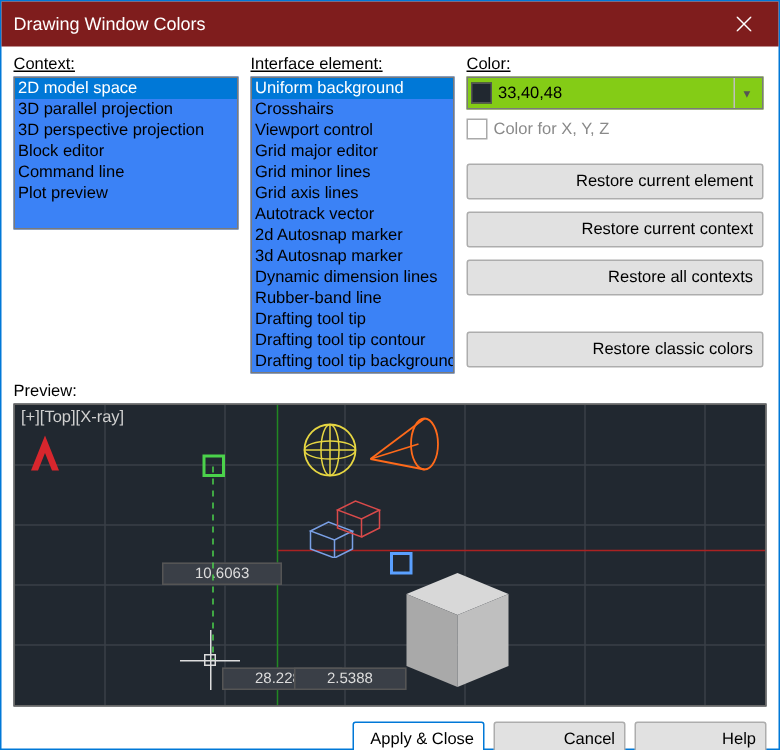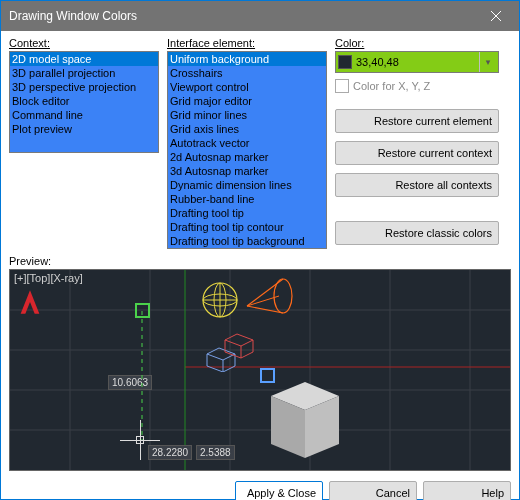--- a/index.html
+++ b/index.html
@@ -1,24 +1,24 @@
 <!DOCTYPE html>
 <html><head>
 <meta charset="utf-8">
 <style>
   html,body{margin:0;padding:0;font-family:"Segoe UI",Arial,sans-serif;font-size:11px;background:#f0f0f0;color:#000}
   .window{width:520px;height:500px;background:#fff;display:flex;flex-direction:column;border:1px solid #0078d7;box-sizing:border-box}
-  .titlebar{height:30px;background:#737373;color:#fff;display:flex;align-items:center;padding:0 0 0 8px}
+  .titlebar{height:30px;background:#7f1d1d;color:#fff;display:flex;align-items:center;padding:0 0 0 8px}
   .titlebar .title{font-size:12px;flex:1}
   .titlebar .close{width:46px;height:30px;display:flex;align-items:center;justify-content:center}
   .titlebar .close svg{stroke:#fff;stroke-width:1}
-  .content{flex:1;display:flex;padding:6px 20px 2px 8px;gap:8px}
+  .content{flex:1;display:flex;padding:6px 10px 2px 8px;gap:8px}
   .col{display:flex;flex-direction:column}
   .col.left{width:150px}
-  .col.mid{width:160px}
+  .col.mid{width:136px}
   .col.right{flex:1}
   label.section{text-decoration:underline;margin-bottom:2px}
   .listbox{border:1px solid #7a7a7a;background:#3b82f6;overflow:hidden;position:relative}
   .listbox .inner{overflow-y:auto;height:100%}
   .listbox .item{padding:0 2px;line-height:14px;white-space:nowrap;cursor:default}
   .listbox .item.selected{background:#0078d7;color:#fff}
   .left .listbox{height:100px}
   .mid .listbox{height:196px}
   .combo{height:20px;border:1px solid #7a7a7a;background:#84cc16;display:flex;align-items:center;padding:0 2px;gap:4px}
   .swatch{width:12px;height:12px;background:#212830;border:1px solid #555;display:inline-block}
@@ -33,21 +33,21 @@
   .preview-label{margin-bottom:2px;display:block}
   .preview{height:200px;background:#212830;position:relative;overflow:hidden;border:1px solid #666}
   .grid line{stroke:#3a3f47;stroke-width:1}
   .grid line.axis-x{stroke:#aa2222}
   .grid line.axis-y{stroke:#228822}
   .hud{position:absolute;color:#d0d0d0;font-size:11px}
   .snap{position:absolute;width:11px;height:11px;border:2px solid}
   .footer{display:flex;justify-content:flex-end;gap:6px;padding:6px 8px 8px}
   .footer .btn{min-width:74px;height:22px;font-size:11px}
   .footer .btn.primary{border-color:#0078d7;background:#fff}
-  .coord{position:absolute;background:#3a3f47;color:#ddd;padding:1px 3px;font-size:10px;border:1px solid #555}
+  .coord{position:absolute;background:#3a3f47;color:#ddd;padding:1px 21px;font-size:10px;border:1px solid #555}
   .cursor-cross{position:absolute;width:40px;height:40px}
   .cursor-cross:before,.cursor-cross:after{content:"";position:absolute;background:#ddd}
   .cursor-cross:before{left:0;right:0;top:50%;height:1px}
   .cursor-cross:after{top:0;bottom:0;left:50%;width:1px}
   .cursor-cross .sq{position:absolute;width:6px;height:6px;border:1px solid #ddd;left:50%;top:50%;transform:translate(-50%,-50%)}
   ::-webkit-scrollbar{width:16px}
   ::-webkit-scrollbar-track{background:#f0f0f0}
   ::-webkit-scrollbar-thumb{background:#c2c2c2;border:1px solid #a0a0a0}
 </style>
 </head>

